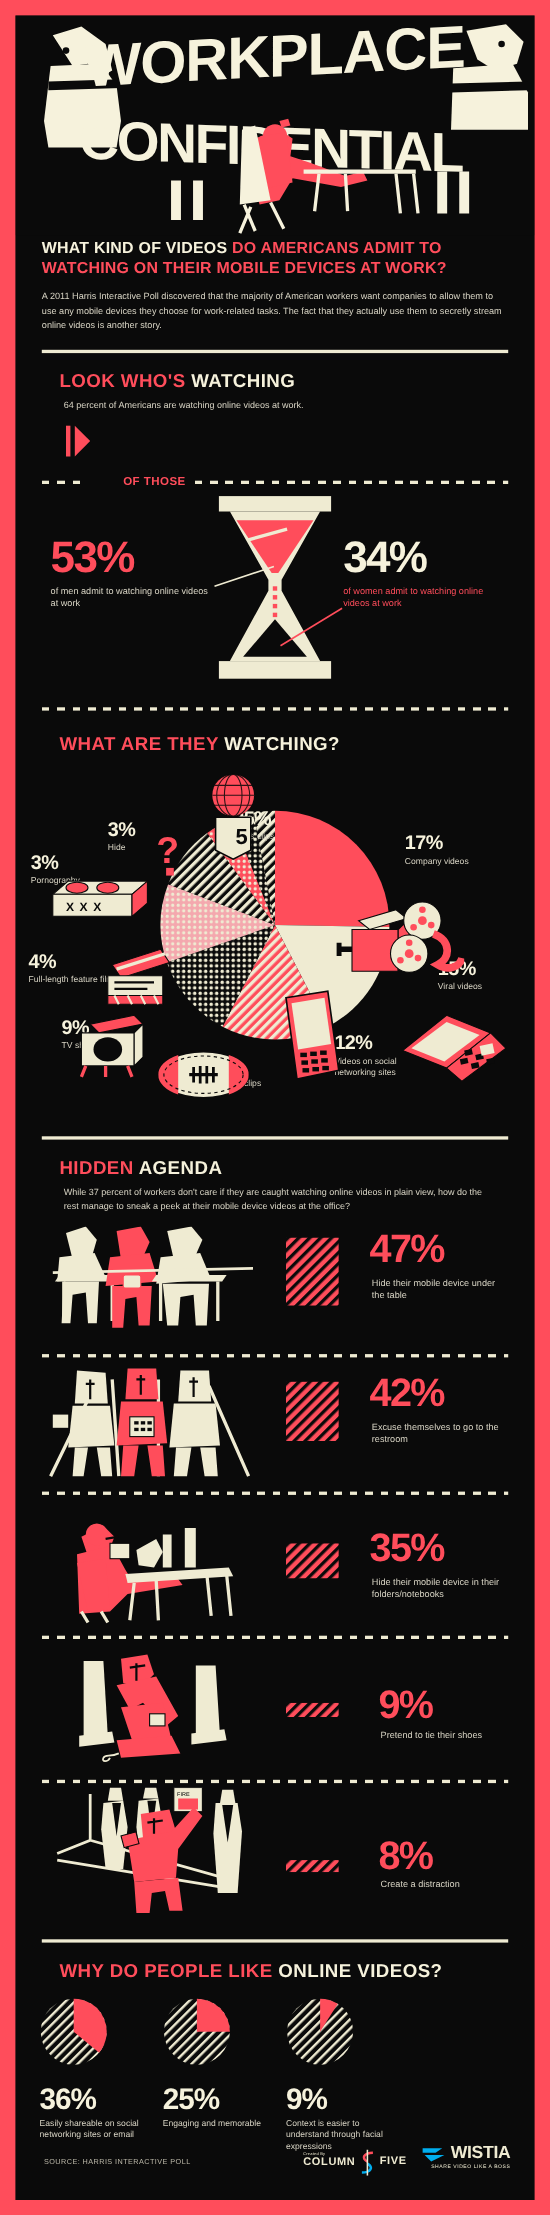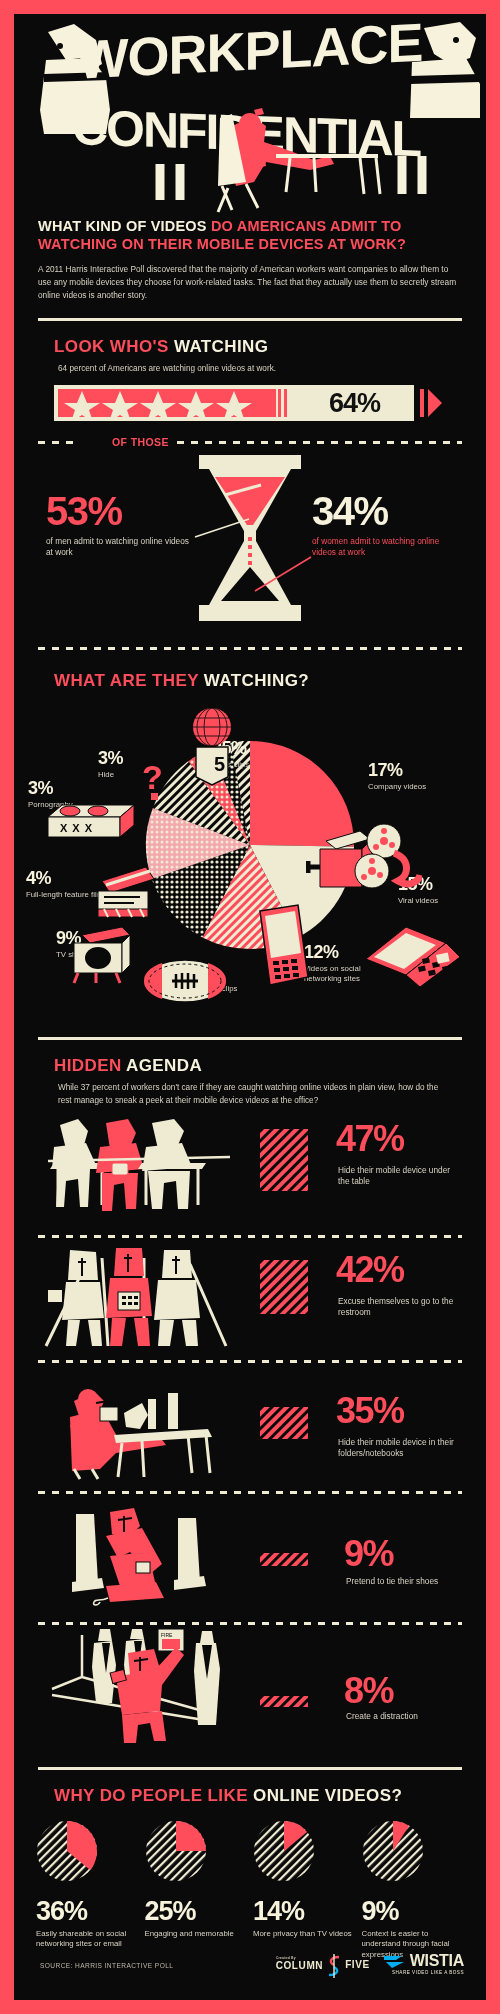--- a/index.html
+++ b/index.html
@@ -111,21 +111,21 @@
   
   .why { display:flex; margin:14px 22px 0 22px; gap:6px; }
   .why .cell { width:106px; }
   .why .n { font-size:27px; color:#F6F2DC; font-weight:bold; letter-spacing:-1px; line-height:1; margin-top:12px; }
   .why .t { font-size:7.8px; color:#D8D4C4; line-height:1.35; margin-top:4px; }
 
   
   .footer { position:absolute; left:0; right:0; bottom:10px; height:44px; }
   .src { position:absolute; left:26px; top:16px; font-size:6.6px;
          color:#BDB9AA; letter-spacing:0.4px; }
-  .logos { position:absolute; right:22px; top:4px; display:flex; align-items:center; gap:14px; }
+  .logos { position:absolute; right:22px; top:4px; display:flex; gap:14px; }
   .c5 { display:flex; align-items:center; }
   .c5 .created { font-size:3.6px; color:#EFEBD2; letter-spacing:0.2px; line-height:1;}
   .c5 .word { font-size:10px; font-weight:bold; color:#EFEBD2; letter-spacing:0.6px; }
   .wistia .word { font-size:16px; font-weight:bold; color:#EFEBD2; letter-spacing:-0.3px; line-height:1; }
   .wistia .tag { font-size:4.6px; color:#EFEBD2; letter-spacing:0.5px; text-align:right; margin-top:1px;}
 </style>
 </head>
 <body>
 
 <div class="page">
@@ -179,37 +179,20 @@
   </div>
   <div class="intro">A 2011 Harris Interactive Poll discovered that the majority of American workers want companies to allow them to use any mobile devices they choose for work-related tasks. The fact that they actually use them to secretly stream online videos is another story.</div>
   <div class="rule"></div>
 
   <div class="sect-title">
     <span class="red">LOOK WHO'S </span><span>WATCHING</span>
   </div>
   <div class="sect-sub">64 percent of Americans are watching online videos at work.</div>
 
   <div class="barwrap">
-    <div class="bar">
-      <div class="bar-inner" id="barFill" style="width: 225.28px;">
-        <svg width="230" height="28" viewBox="0 0 230 28">
-          <rect width="218" height="28" fill="#FF4D5B"></rect>
-          <g fill="#EFEBD2">
-            <polygon points="24,2 29,14 42,14 31,21 35,33 24,26 13,33 17,21 6,14 19,14"></polygon>
-            <polygon points="62,2 67,14 80,14 69,21 73,33 62,26 51,33 55,21 44,14 57,14"></polygon>
-            <polygon points="100,2 105,14 118,14 107,21 111,33 100,26 89,33 93,21 82,14 95,14"></polygon>
-            <polygon points="138,2 143,14 156,14 145,21 149,33 138,26 127,33 131,21 120,14 133,14"></polygon>
-            <polygon points="176,2 181,14 194,14 183,21 187,33 176,26 165,33 169,21 158,14 171,14"></polygon>
-          </g>
-          <rect x="220" y="0" width="3" height="28" fill="#FF4D5B"></rect>
-          <rect x="226" y="0" width="3" height="28" fill="#FF4D5B"></rect>
-        </svg>
-      </div>
-      <div class="bar-num">64%</div>
-    </div>
     <div class="arrow">
       <svg width="22" height="32" viewBox="0 0 22 32">
         <rect x="0" y="2" width="4" height="28" fill="#FF4D5B"></rect>
         <polygon points="8,2 22,16 8,30" fill="#FF4D5B"></polygon>
       </svg>
     </div>
   </div>
 
   <div class="dash-row">
     <div class="dashes short"></div>
@@ -630,28 +613,20 @@
       <svg width="62" height="62" viewBox="0 0 62 62">
         <circle cx="31" cy="31" r="30" fill="url(#wh)"></circle>
         <path class="whySlice" d="M31 31 L31.000000000000004 1 A30 30 0 0 1 61 31 Z" fill="#FF4D5B"></path>
       </svg>
       <div class="n">25%</div>
       <div class="t">Engaging and memorable</div>
     </div>
     <div class="cell">
       <svg width="62" height="62" viewBox="0 0 62 62">
         <circle cx="31" cy="31" r="30" fill="url(#wh)"></circle>
-        <path class="whySlice" d="M31 31 L31.000000000000004 1 A30 30 0 0 1 54.11539728327368 11.877280307539312 Z" fill="#FF4D5B"></path>
-      </svg>
-      <div class="n">14%</div>
-      <div class="t">More privacy than TV videos</div>
-    </div>
-    <div class="cell">
-      <svg width="62" height="62" viewBox="0 0 62 62">
-        <circle cx="31" cy="31" r="30" fill="url(#wh)"></circle>
         <path class="whySlice" d="M31 31 L31.000000000000004 1 A30 30 0 0 1 47.0748038493699 5.670162234939546 Z" fill="#FF4D5B"></path>
       </svg>
       <div class="n">9%</div>
       <div class="t">Context is easier to understand through facial expressions</div>
     </div>
   </div>
 
   <div class="footer">
     <div class="src">SOURCE: HARRIS INTERACTIVE POLL</div>
     <div class="logos">

